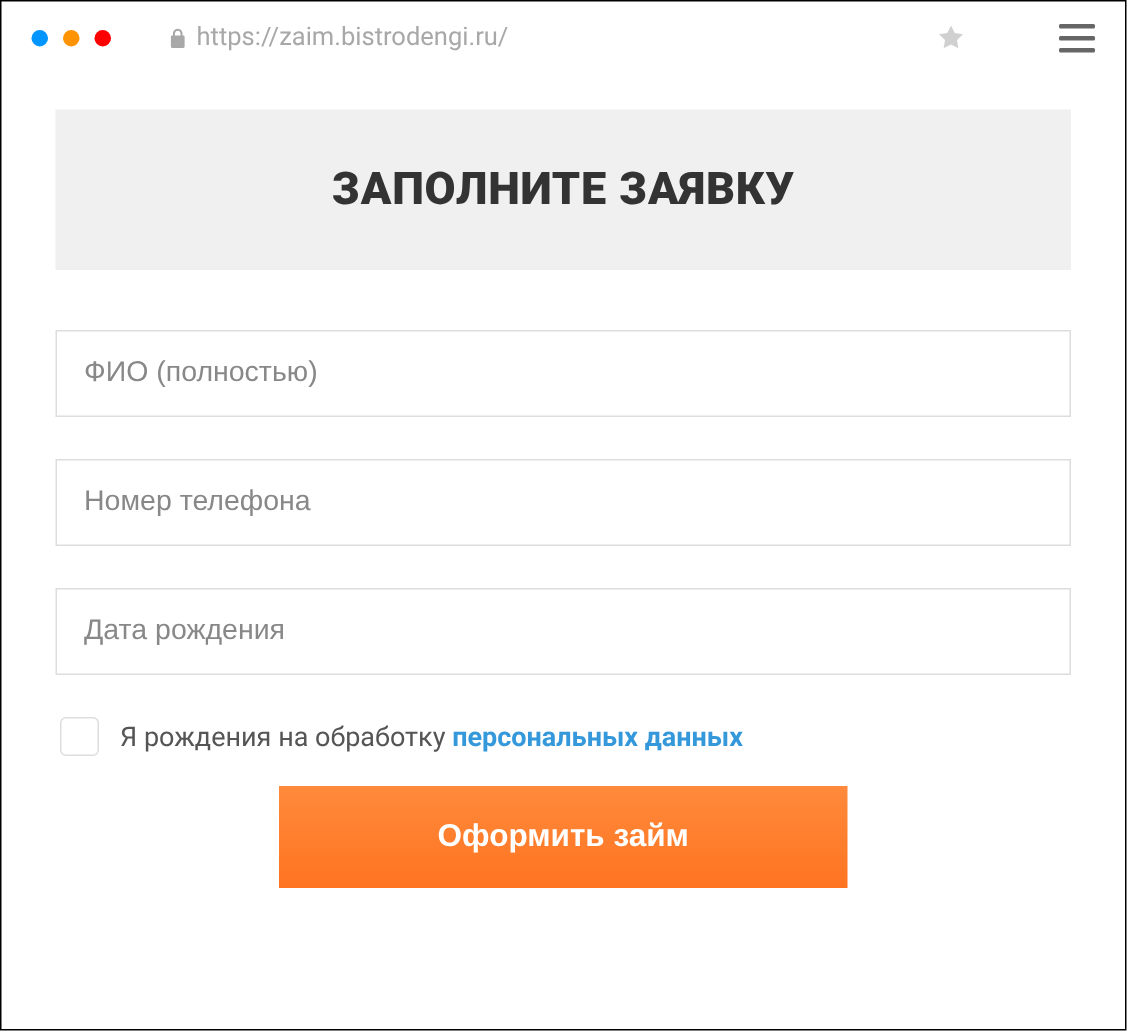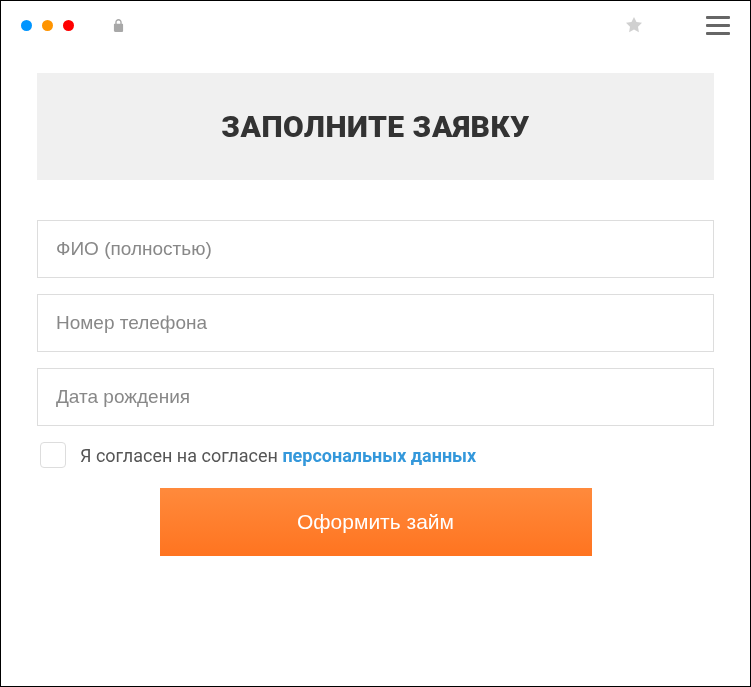--- a/index.html
+++ b/index.html
@@ -90,21 +90,21 @@
       color: #333;
       letter-spacing: 0.5px;
     }
     .form-field {
       width: 100%;
       height: 58px;
       border: 1px solid #ddd;
       padding: 0 18px;
       font-size: 19px;
       color: #333;
-      margin-bottom: 16px;
+      margin-bottom: 28px;
       outline: none;
     }
     .form-field::placeholder {
       color: #888;
     }
     .consent-row {
       display: flex;
       align-items: center;
       gap: 14px;
       margin-bottom: 20px;
@@ -123,45 +123,46 @@
       color: #555;
     }
     .consent-link {
       color: #3498db;
       cursor: pointer;
       font-weight: bold;
     }
     .submit-btn {
       display: block;
       margin: 13px auto;
-      width: 432px;
+      width: 379px;
       height: 68px;
       background: linear-gradient(to bottom, #ff8a3c, #ff7420);
       border: none;
       color: #fff;
       font-size: 21px;
-      font-weight: 400;
+      font-weight: 700;
       cursor: pointer;
     }
   </style>
 </head>
 <body>
 
 <div class="browser-bar">
   <div class="traffic-lights">
     <div class="traffic-light tl-red"></div>
     <div class="traffic-light tl-yellow"></div>
     <div class="traffic-light tl-green"></div>
   </div>
   <div class="address-bar">
     <span class="lock-icon">
       <svg viewBox="0 0 12 14" width="11" height="13">
           <path d="M10 5h-.5V3.5C9.5 1.57 7.93 0 6 0S2.5 1.57 2.5 3.5V5H2C1.45 5 1 5.45 1 6v7c0 .55.45 1 1 1h8c.55 0 1-.45 1-1V6c0-.55-.45-1-1-1zM6 1.5c1.1 0 2 .9 2 2V5H4V3.5c0-1.1.9-2 2-2z"></path>
         </svg>
     </span>
+    <span>https://zaim.bistrodengi.ru/</span>
     <span class="star-icon">
       <svg viewBox="0 0 16 16" width="16" height="16">
           <path d="M8 0l2.5 5 5.5.8-4 3.9.9 5.5L8 12.6l-4.9 2.6.9-5.5-4-3.9L5.5 5z"></path>
         </svg>
     </span>
   </div>
   <div class="hamburger">
     <span></span>
     <span></span>
     <span></span>
@@ -175,18 +176,18 @@
 
   <input type="text" class="form-field" placeholder="ФИО (полностью)" style="">
 
   <input type="text" class="form-field" placeholder="Номер телефона" style="">
 
   <input type="text" class="form-field" placeholder="Дата рождения" style="">
 
   <div class="consent-row">
     <div class="checkbox"></div>
     <div class="consent-text">
-      <span>Я согласен на согласен </span><span class="consent-link">персональных данных</span>
+      <span>Я рождения на обработку </span><span class="consent-link">персональных данных</span>
     </div>
   </div>
 
   <button class="submit-btn">Оформить займ</button>
 </div>
 
 </body></html>

